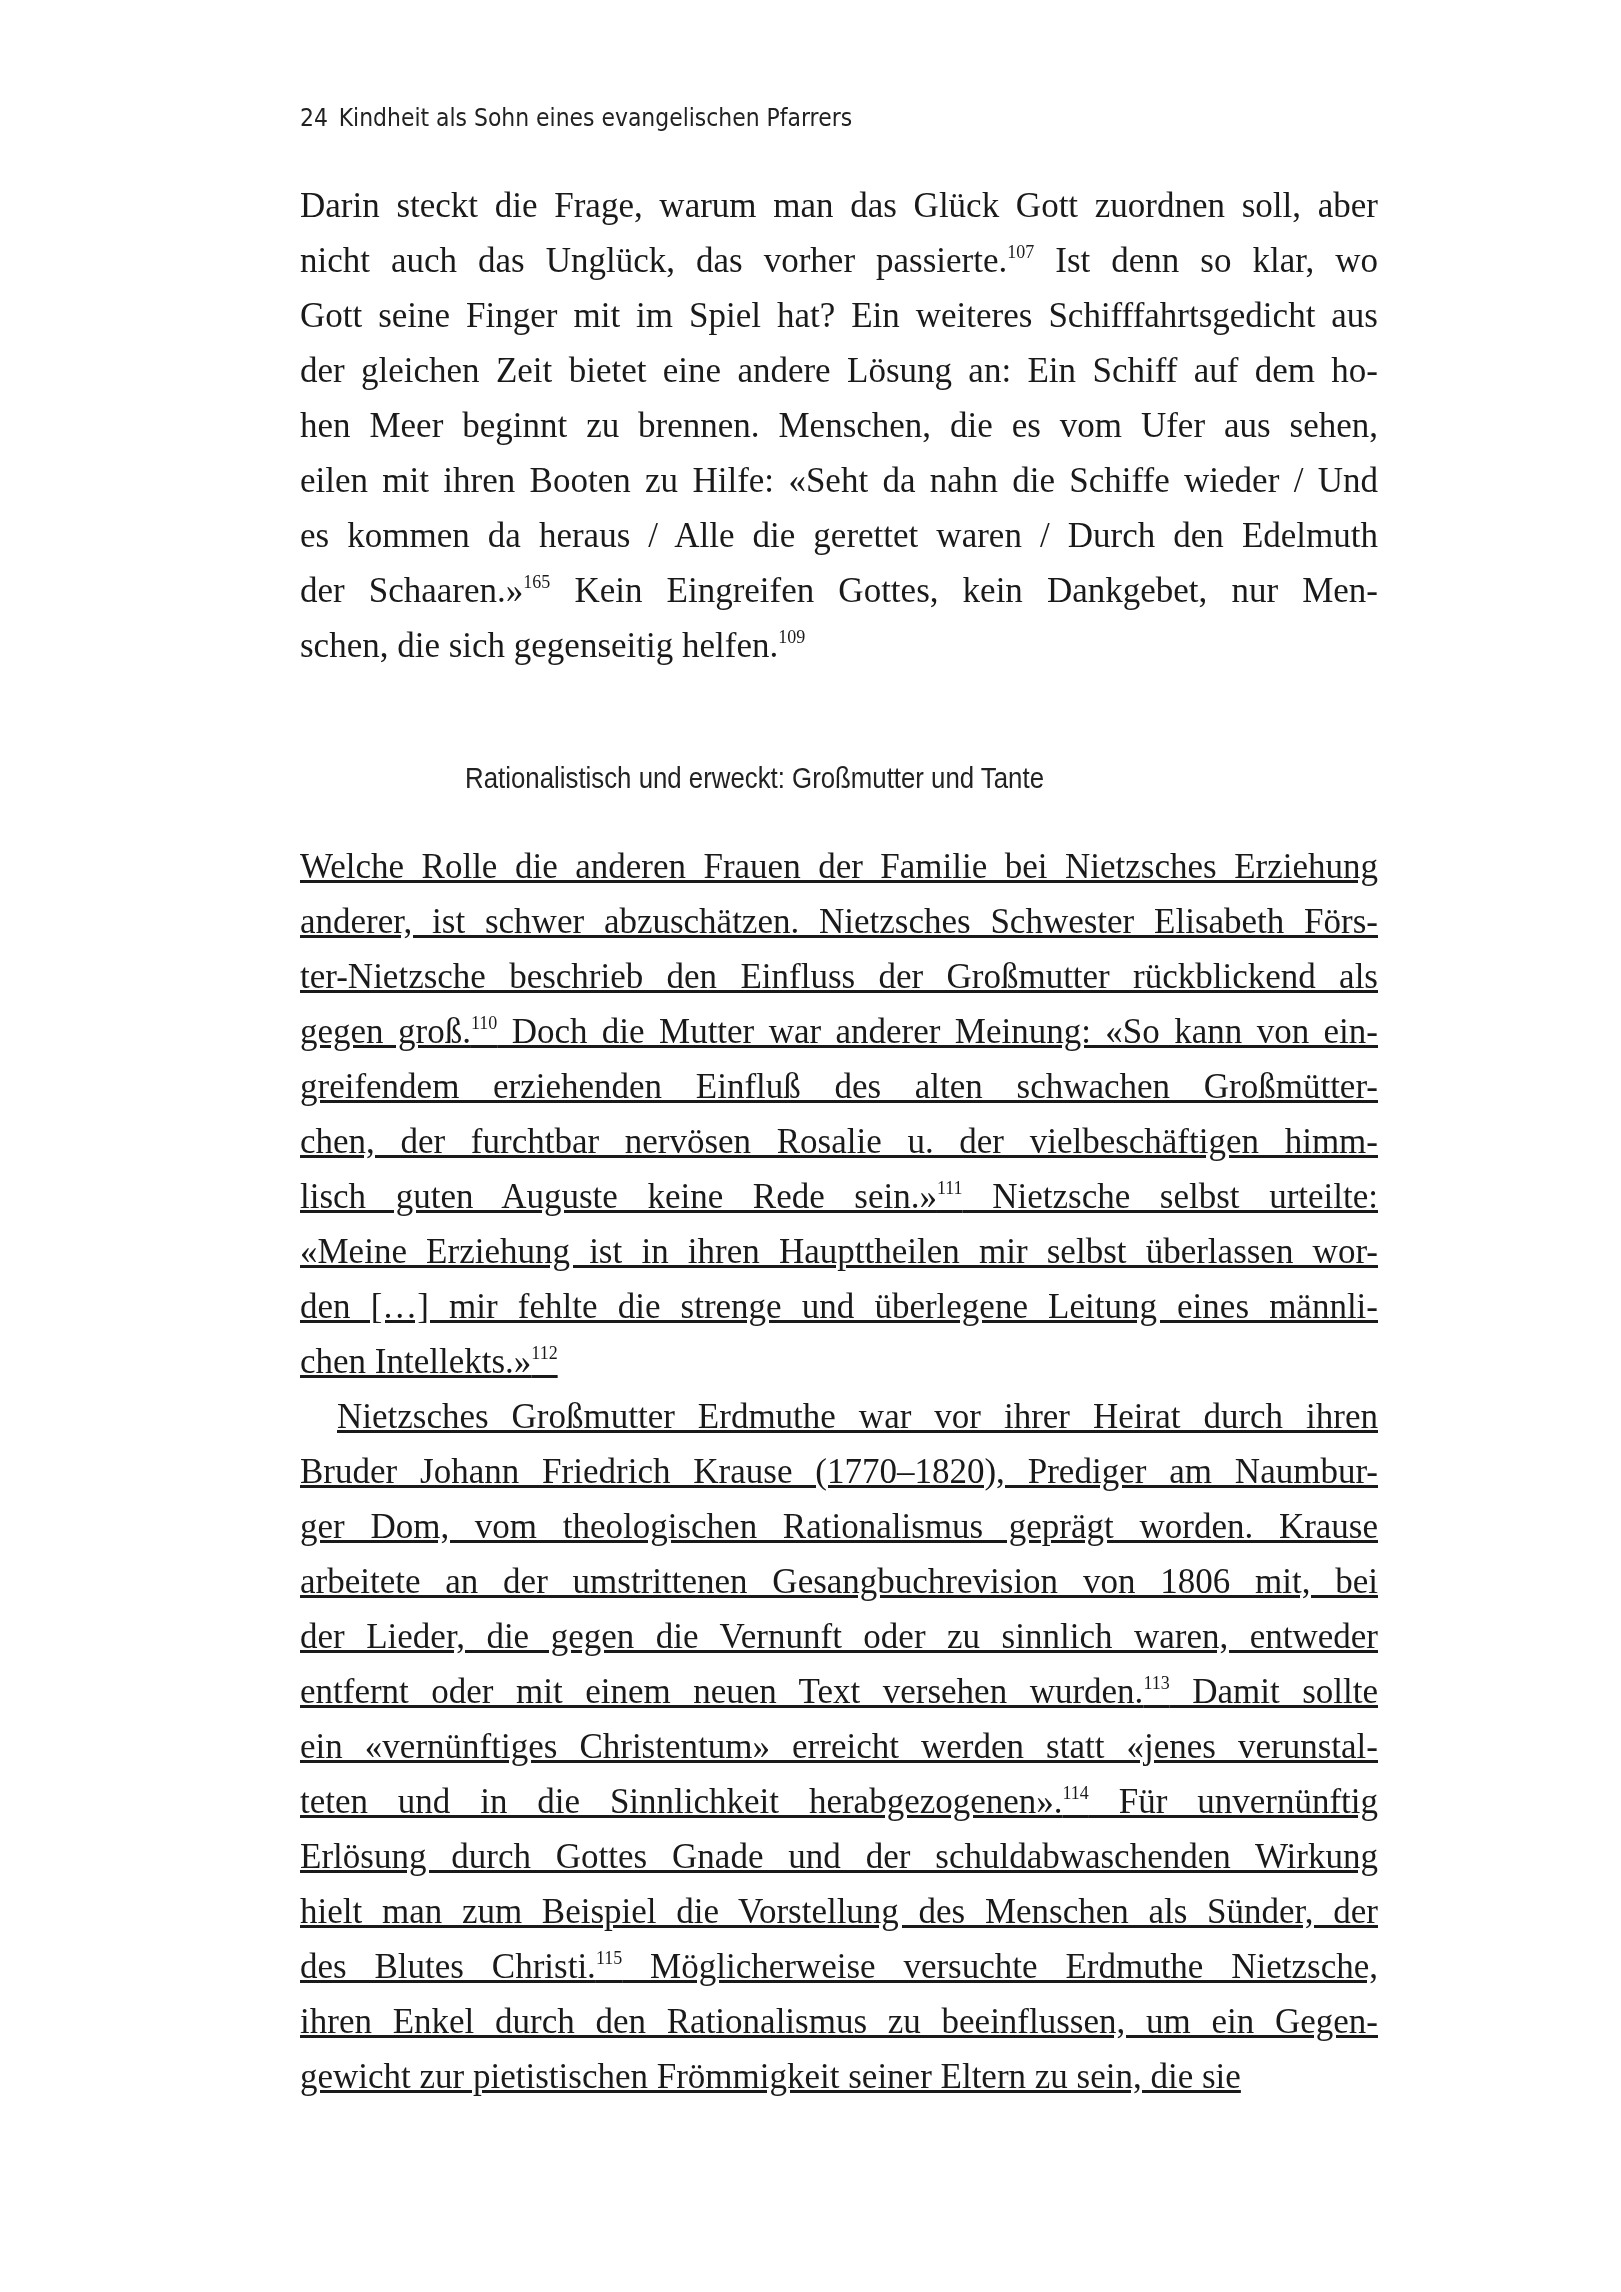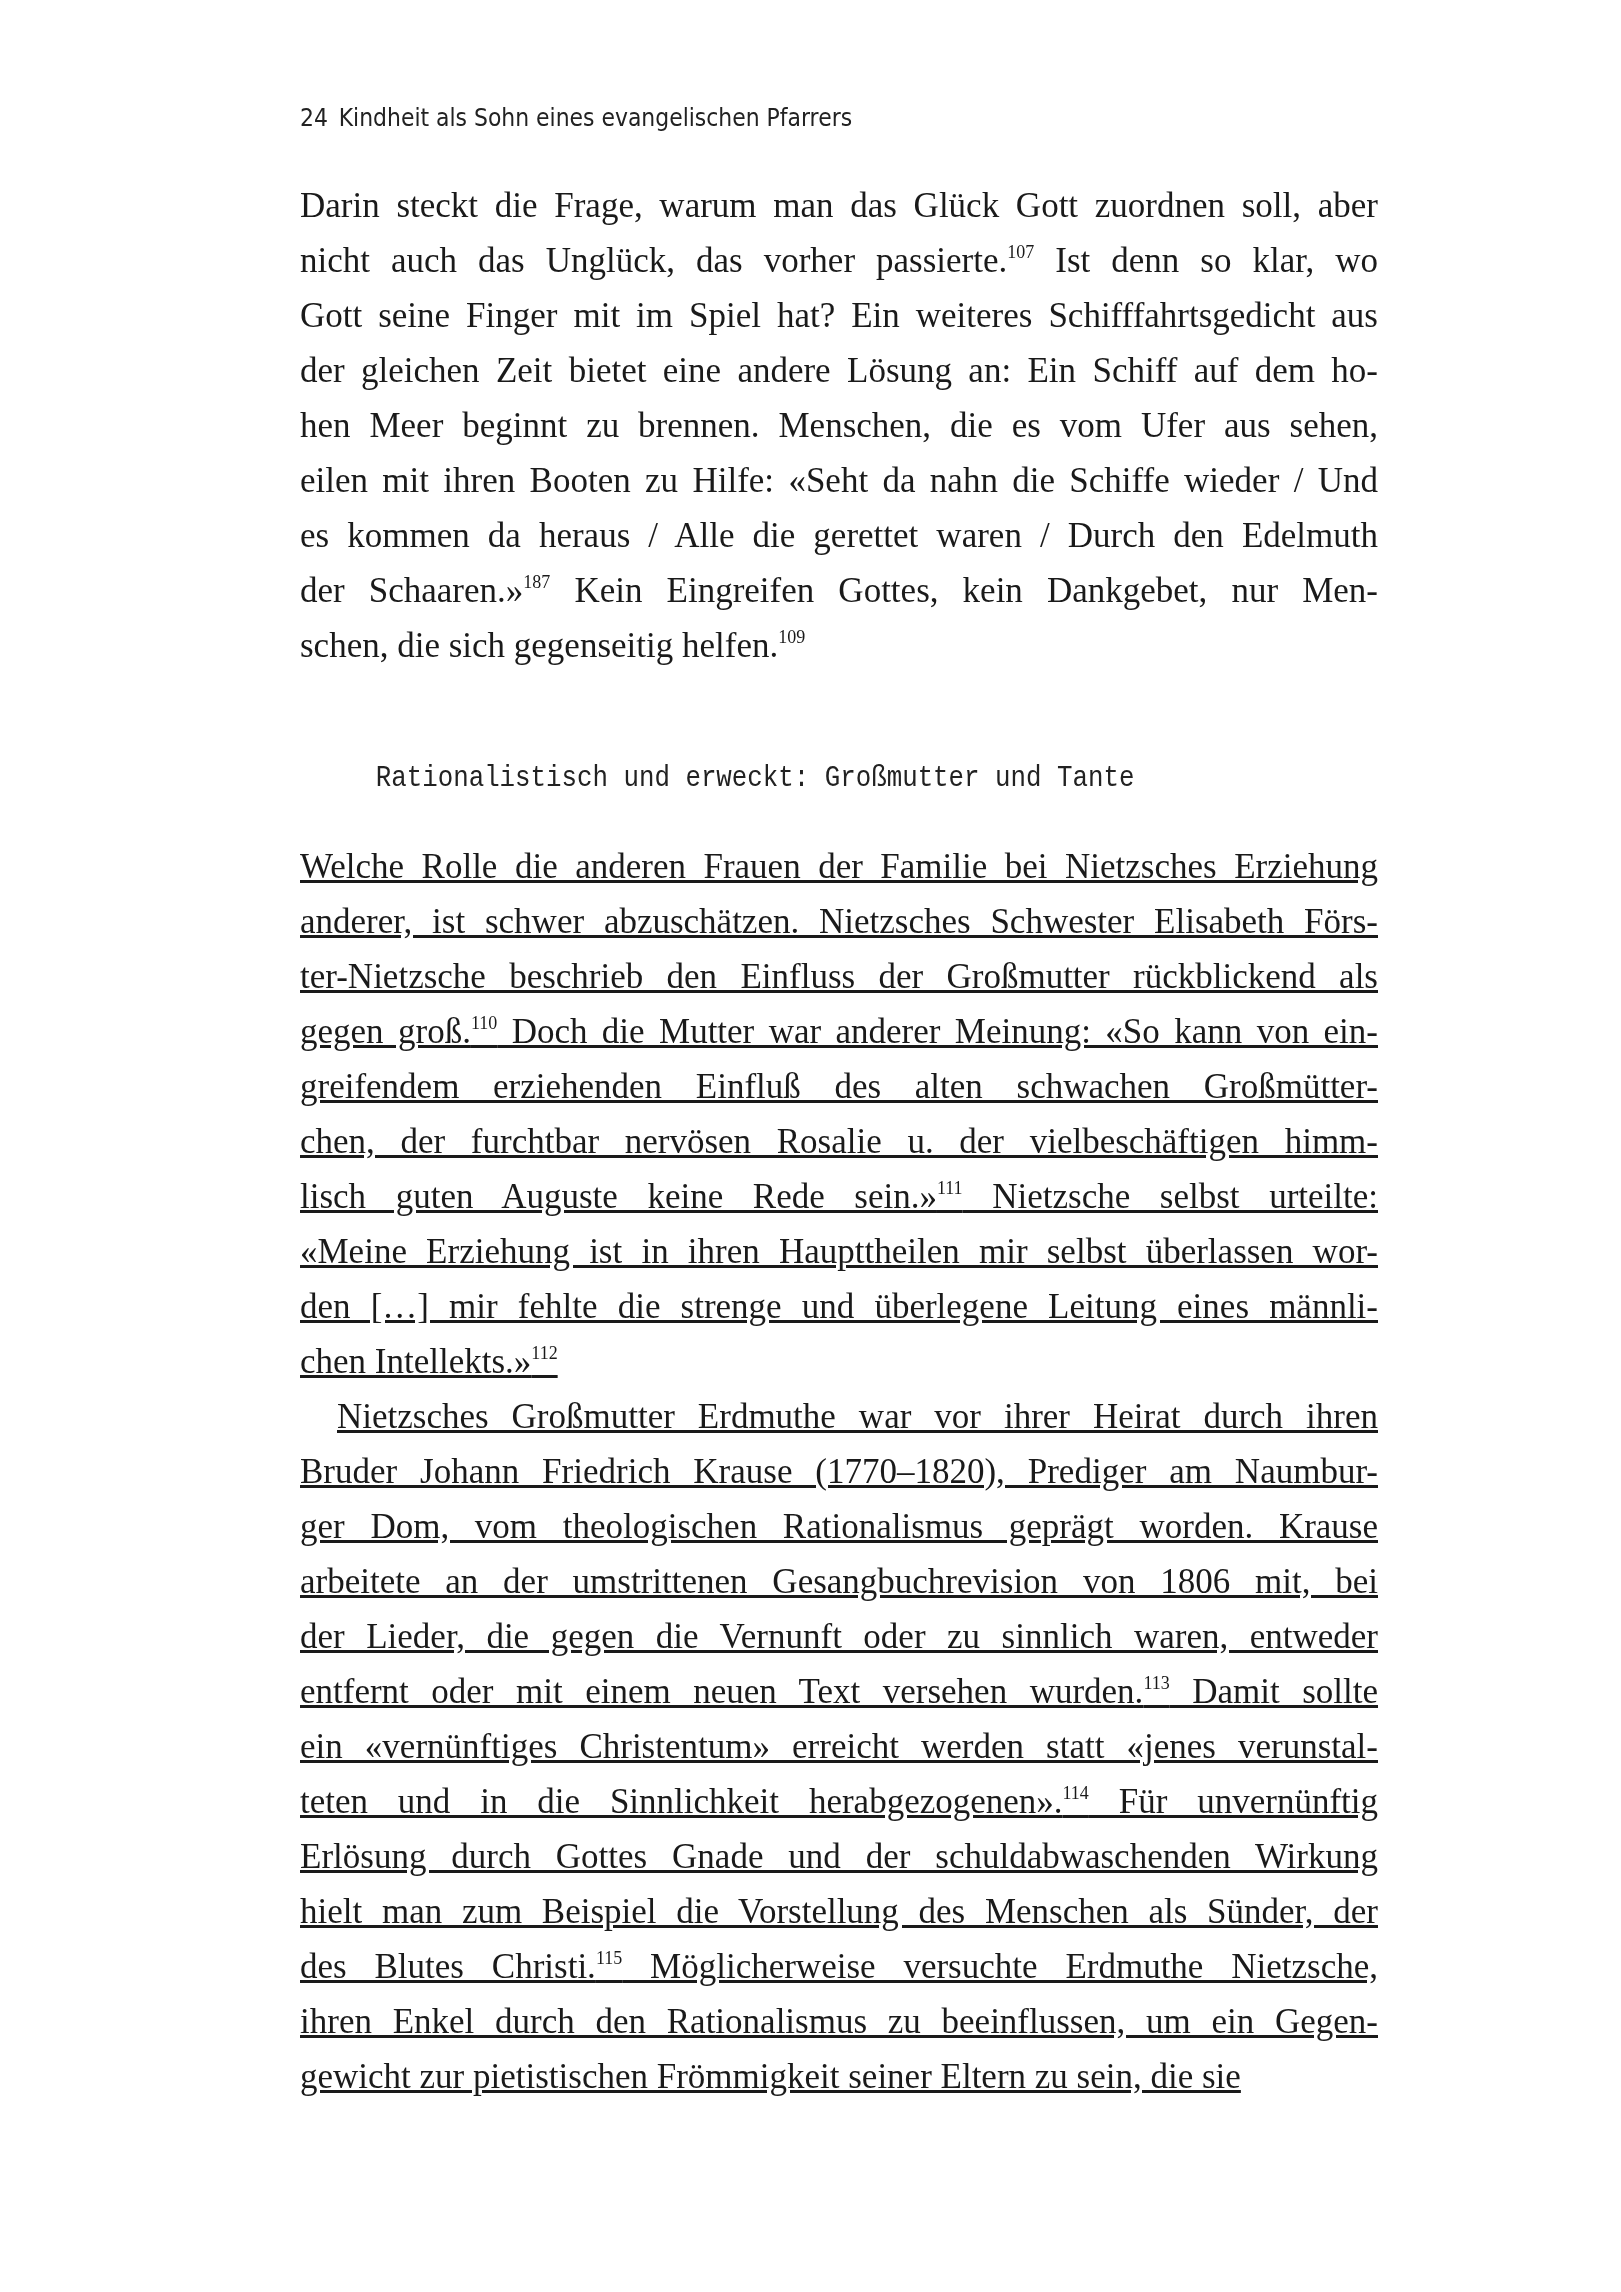--- a/index.html
+++ b/index.html
@@ -20,21 +20,21 @@
       display: block; height: 55px; line-height: 55px; white-space: nowrap;
       text-align: justify; text-align-last: justify; overflow: visible;
     }
     .line.last { text-align-last: left; }
     .line.indent { padding-left: 37px; }
     .sup { font-size: 18px; vertical-align: 13.7px; line-height: 0; }
     .block1 { top: 178px; }
     .block2 { top: 839px; text-decoration: underline; }
     .section-heading {
       position: absolute; left: 0; width: 1510px; top: 761px; text-align: center;
-      font-family: Liberation Mono, monospace; font-size: 30px; color: #222;
+      font-family: Liberation Sans, sans-serif; font-size: 30px; color: #222;
       white-space: nowrap;
     }
     .section-heading span { display: inline-block; transform: scaleX(0.86); }
   </style>
 </head>
 <body>
 
 <div class="page">
 
   <div class="running-head">
@@ -42,21 +42,21 @@
   </div>
 
   <div class="body-text block1" id="p0">
       <span class="line"><span>Darin steckt die Frage, warum man das Glück Gott zuordnen soll, aber</span></span>
       <span class="line"><span>nicht auch das Unglück, das vorher passierte.</span><span class="sup">107</span><span> Ist denn so klar, wo</span></span>
       <span class="line"><span>Gott seine Finger mit im Spiel hat? Ein weiteres Schifffahrtsgedicht aus</span></span>
       <span class="line"><span>der gleichen Zeit bietet eine andere Lösung an: Ein Schiff auf dem ho-</span></span>
       <span class="line"><span>hen Meer beginnt zu brennen. Menschen, die es vom Ufer aus sehen,</span></span>
       <span class="line"><span>eilen mit ihren Booten zu Hilfe: «Seht da nahn die Schiffe wieder / Und</span></span>
       <span class="line"><span>es kommen da heraus / Alle die gerettet waren / Durch den Edelmuth</span></span>
-      <span class="line"><span>der Schaaren.»</span><span class="sup">187</span><span> Kein Eingreifen Gottes, kein Dankgebet, nur Men-</span></span>
+      <span class="line"><span>der Schaaren.»</span><span class="sup">165</span><span> Kein Eingreifen Gottes, kein Dankgebet, nur Men-</span></span>
       <span class="line last"><span>schen, die sich gegenseitig helfen.</span><span class="sup">109</span></span>
     </div>
 
   <div class="section-heading">
     <span>Rationalistisch und erweckt: Großmutter und Tante</span>
   </div>
 
   <div class="body-text block2" id="p12">
       <span class="line"><span>Welche Rolle die anderen Frauen der Familie bei Nietzsches Erziehung</span></span>
       <span class="line"><span>anderer, ist schwer abzuschätzen. Nietzsches Schwester Elisabeth Förs-</span></span>

